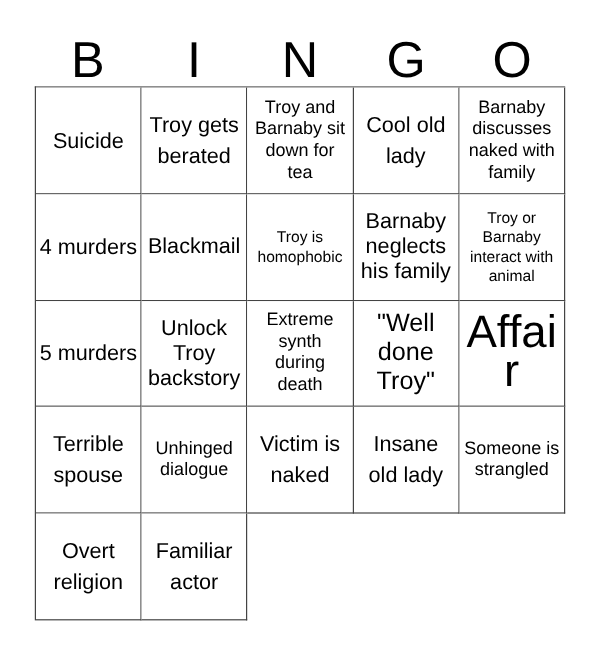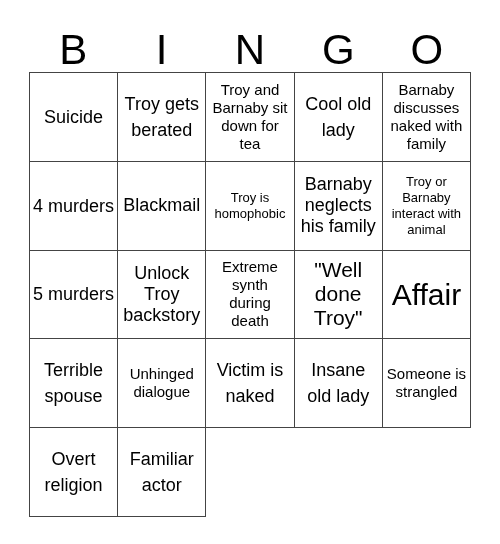--- a/index.html
+++ b/index.html
@@ -71,21 +71,21 @@
   }
   .cell-text {
     display: block;
     width: 100%;
     text-align: center;
     color: #000000;
     word-wrap: break-word;
     hyphens: none;
   }
   
-  .fs-xxl .cell-text { font-size: 30px; line-height: 33px; }
+  .fs-xxl .cell-text { font-size: 38px; line-height: 33px; }
   .fs-xl  .cell-text { font-size: 18px; line-height: 26px; }
   .fs-lg  .cell-text { font-size: 21px; line-height: 24px; }
   .fs-md  .cell-text { font-size: 18px; line-height: 21px; }
   .fs-sm  .cell-text { font-size: 15px; line-height: 18px; }
   .fs-xs  .cell-text { font-size: 13px; line-height: 16px; }
   .fs-xxs .cell-text { font-size: 12px; line-height: 15px; }
 </style>
 </head>
 <body>
 

